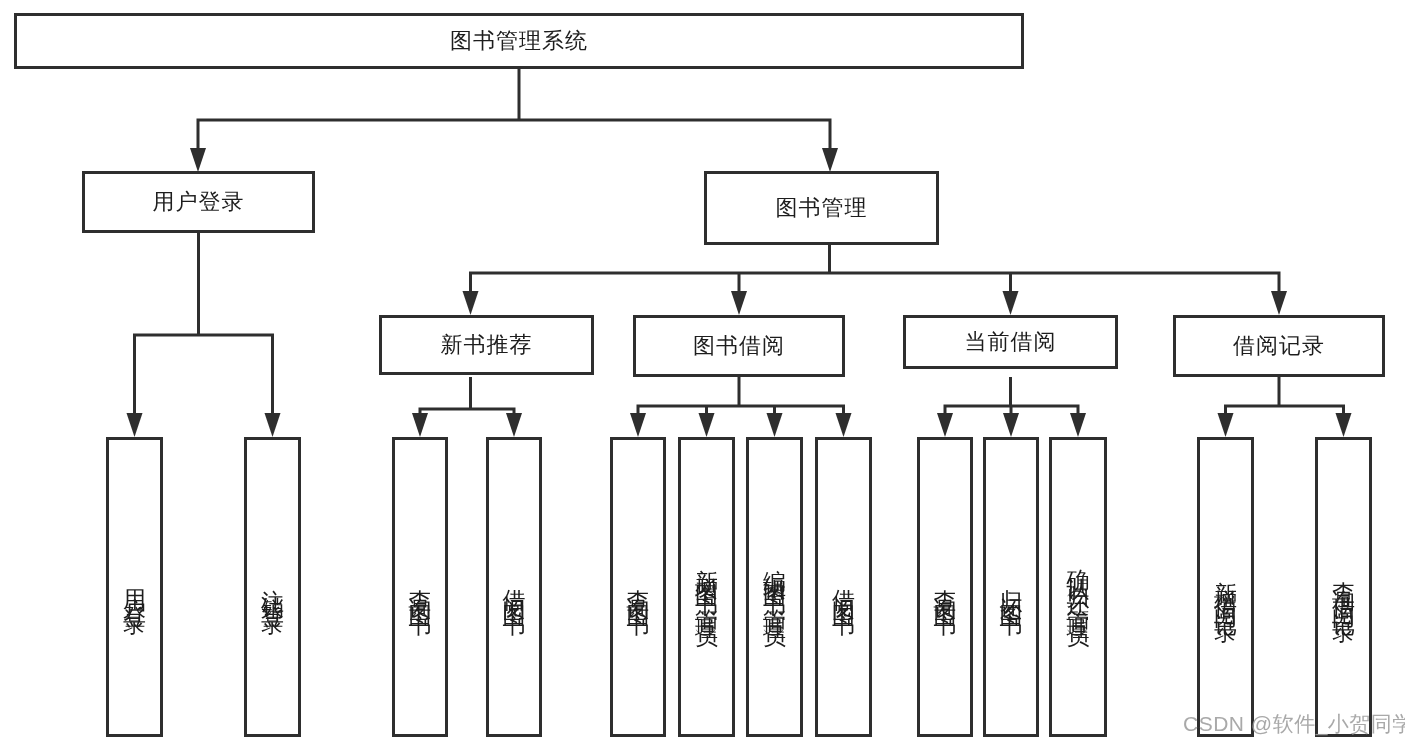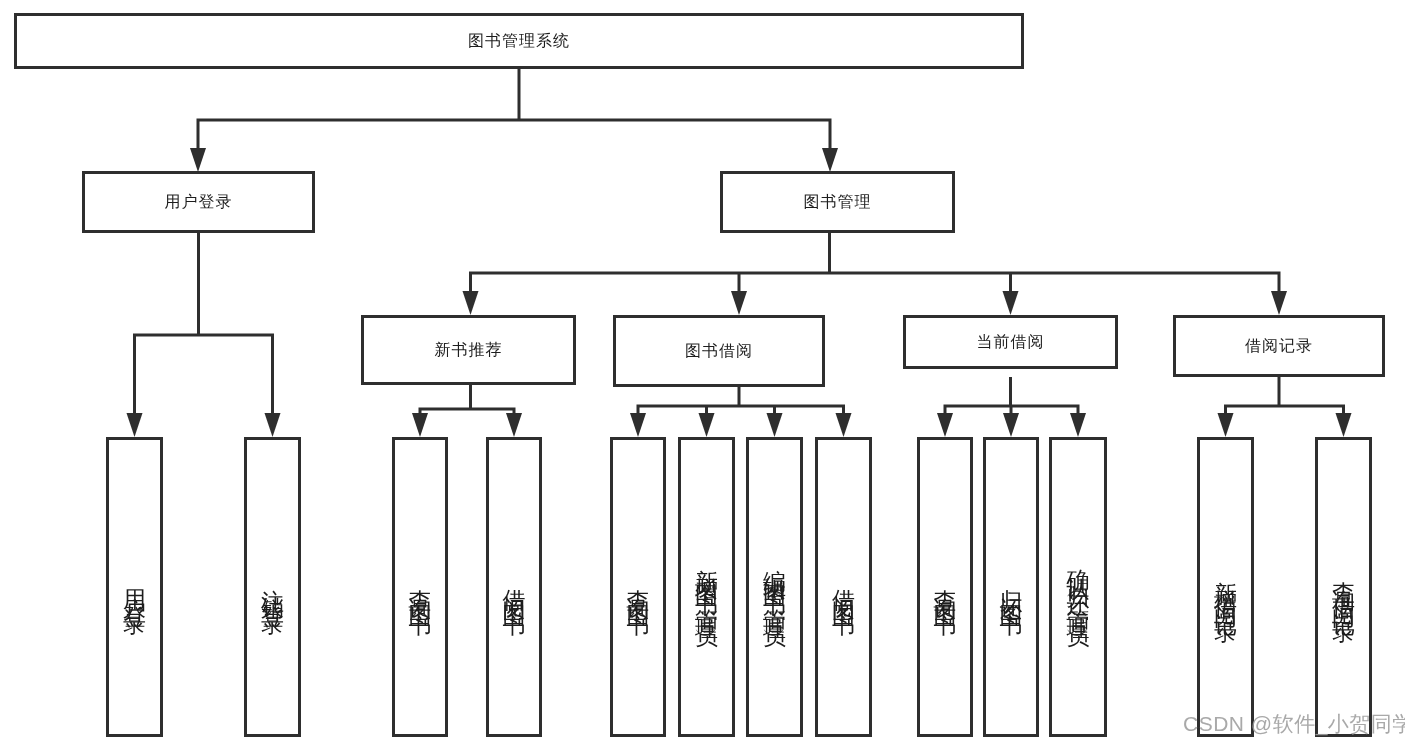--- a/index.html
+++ b/index.html
@@ -17,21 +17,21 @@
   .box {
     position:absolute;
     box-sizing:border-box;
     border:3px solid #2e2e2e;
     background:#ffffff;
     display:flex; align-items:center; justify-content:center;
     color:#1d1d1d;
     z-index:2;
   }
   .box.h span {
-    font-size:16px;
+    font-size:22px;
     letter-spacing:1px;
     white-space:nowrap;
   }
   .box.v span {
     writing-mode:vertical-rl;
     text-orientation:mixed;
     font-size:23px;
     letter-spacing:8px;
     line-height:1;
     white-space:nowrap;
@@ -91,28 +91,28 @@
     </g>
   </svg>
 
   <div class="box h" style="left:14px;top:13px;width:1010px;height:56px">
     <span>图书管理系统</span>
   </div>
 
   <div class="box h" style="left:82px;top:171px;width:233px;height:62px">
     <span>用户登录</span>
   </div>
-  <div class="box h" style="left:720px;top:171px;width:235px;height:62px">
+  <div class="box h" style="left:704px;top:171px;width:235px;height:74px">
     <span>图书管理</span>
   </div>
 
-  <div class="box h" style="left:361px;top:315px;width:215px;height:70px">
+  <div class="box h" style="left:379px;top:315px;width:215px;height:60px">
     <span>新书推荐</span>
   </div>
-  <div class="box h" style="left:613px;top:315px;width:212px;height:72px">
+  <div class="box h" style="left:633px;top:315px;width:212px;height:62px">
     <span>图书借阅</span>
   </div>
   <div class="box h" style="left:903px;top:315px;width:215px;height:54px">
     <span>当前借阅</span>
   </div>
   <div class="box h" style="left:1173px;top:315px;width:212px;height:62px">
     <span>借阅记录</span>
   </div>
 
   <div class="box v" style="left:106px;top:437px;width:57px;height:300px">

